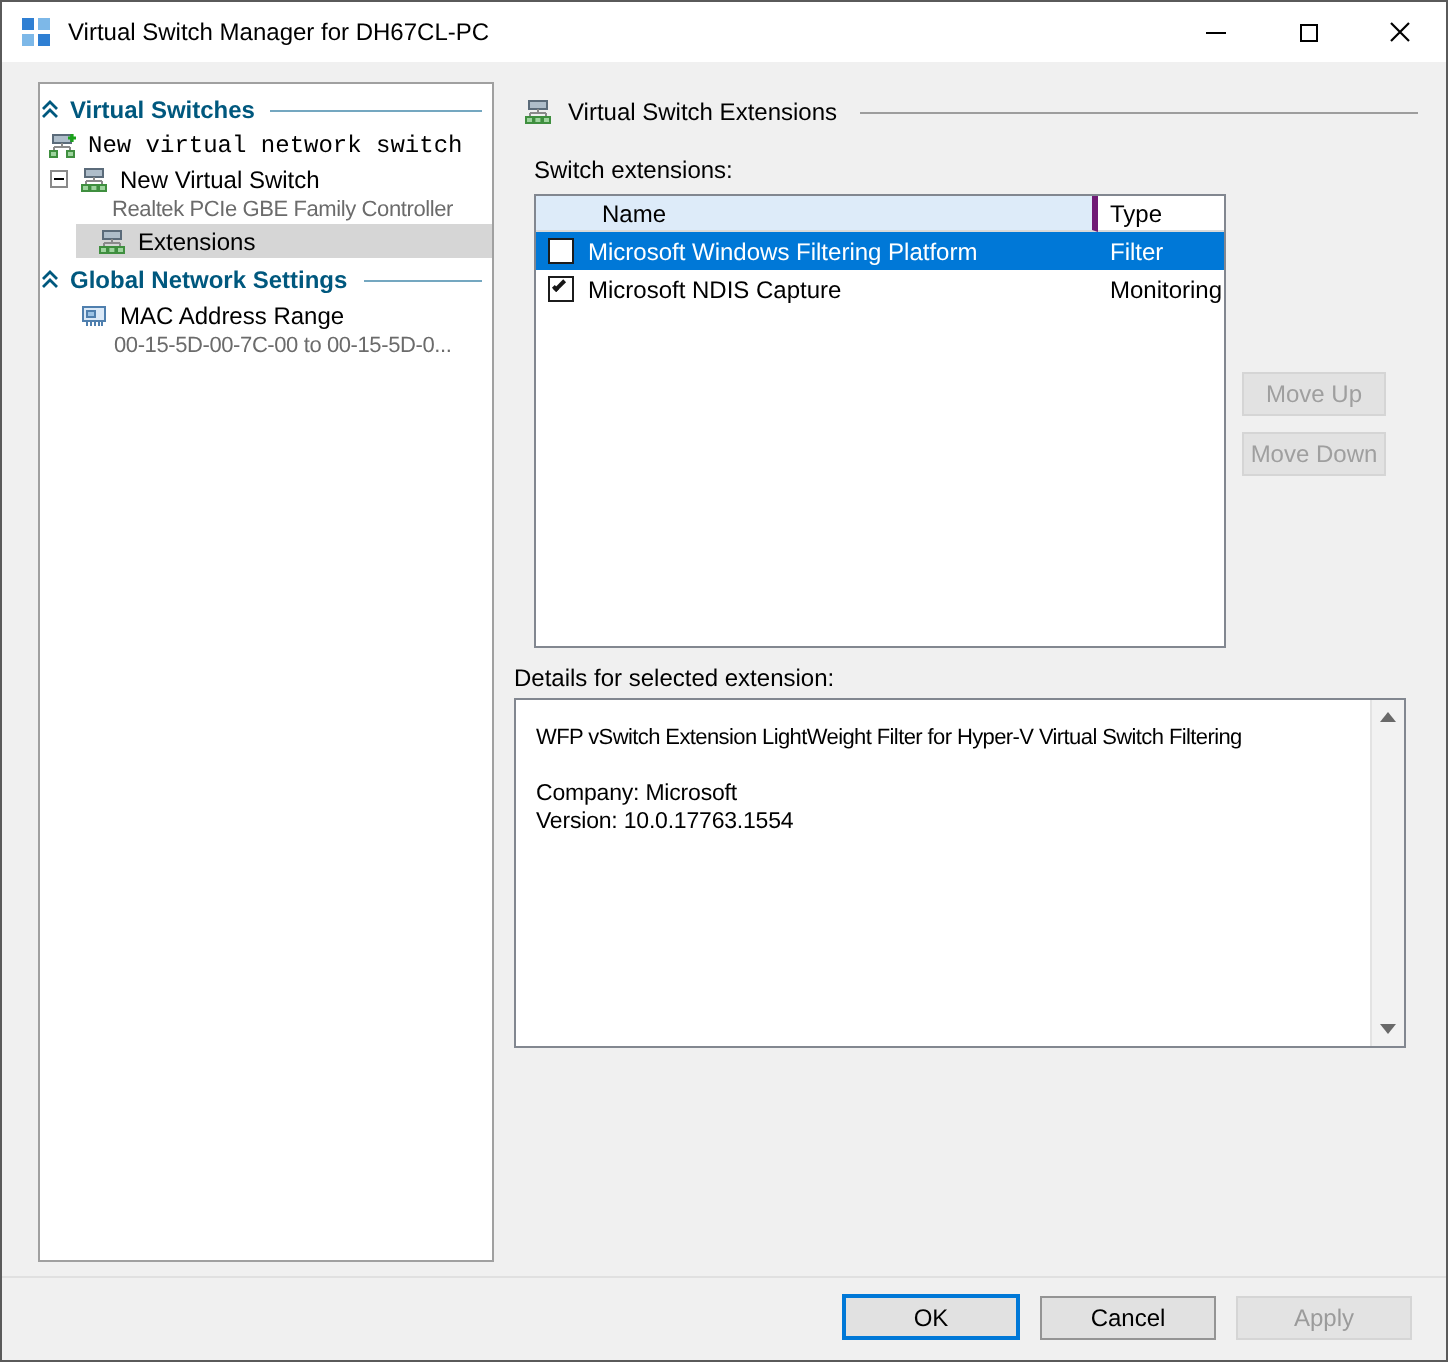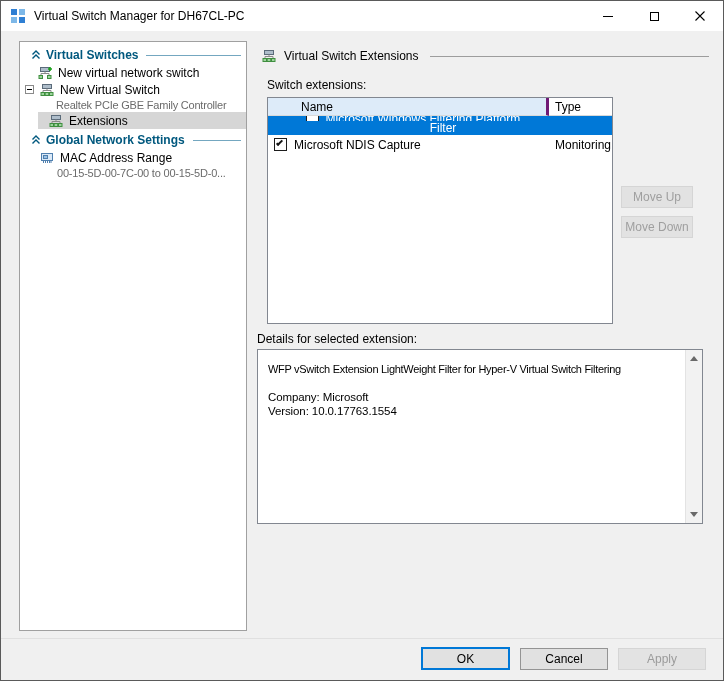--- a/index.html
+++ b/index.html
@@ -27,27 +27,27 @@
     background:transparent; cursor:default;
   }
   .min-glyph { display:block; width:10px; height:1px; background:#000; }
   .max-glyph { display:block; width:9px; height:9px; border:1px solid #000; background:transparent; }
 
   
   .sidebar {
     position:absolute; left:18px; top:40px; width:228px; height:590px;
     background:#fff; border:1px solid #a0a0a0; padding-top:4px; overflow:hidden;
   }
-  .section-header { display:flex; align-items:center; height:18px; padding:0 5px 0 11px; gap:5px; }
+  .section-header { display:flex; align-items:center; height:18px; padding:0 5px 0 0; gap:5px; }
   .section-header.second { margin-top:2px; }
   .section-label { color:#00587e; font-weight:bold; white-space:nowrap; }
   .section-rule { flex:1; height:1px; background:#74a7c0; margin-left:3px; }
   .tree-item { display:flex; align-items:center; height:17px; gap:5px; white-space:nowrap; }
   .tree-item .icon16 { width:16px; height:16px; flex:0 0 16px; display:inline-flex; }
-  .row-new-vns { padding-left:17px; }
+  .row-new-vns { padding-left:3px;font-family:Liberation Mono, monospace; }
   .row-new-vs  { padding-left:5px; }
   .expander {
     width:9px; height:9px; border:1px solid #8a8a8a; background:#fff;
     display:inline-flex; align-items:center; justify-content:center; flex:0 0 9px;
   }
   .expander .minus { display:block; width:5px; height:1px; background:#000; }
   .tree-sub {
     height:14px; line-height:14px; color:#6b6b6b;
     font-size:11px; letter-spacing:-0.2px; white-space:nowrap; overflow:hidden;
   }
@@ -67,21 +67,21 @@
     background:#fff; border:1px solid #828790;
   }
   .t-header { display:flex; height:18px; }
   .th { line-height:18px; font-size:12px; }
   .th-name {
     width:281px; background:#ddebf9; padding-left:33px;
     border-right:3px solid #701a75; border-bottom:1px solid #d9d9d9;
   }
   .th-type { flex:1; background:#fff; padding-left:6px; border-bottom:1px solid #d9d9d9; }
   .t-row { display:flex; height:19px; align-items:center; }
-  .t-row.selected { background:#0078d7; color:#fff;flex-direction:column; }
+  .t-row.selected { background:#0078d7; color:#fff; }
   .cell-name { width:281px; display:flex; align-items:center; padding-left:6px; gap:7px; overflow:hidden; }
   .cell-type { flex:1; padding-left:6px; }
   .checkbox {
     width:13px; height:13px; background:#fff; border:1px solid #1c1c1c;
     flex:0 0 13px; display:inline-block;
   }
   .checkbox .check {
     display:block; width:7px; height:3px;
     border-left:2px solid #161616; border-bottom:2px solid #161616;
     transform:rotate(-45deg); margin:2px 0 0 1px;

